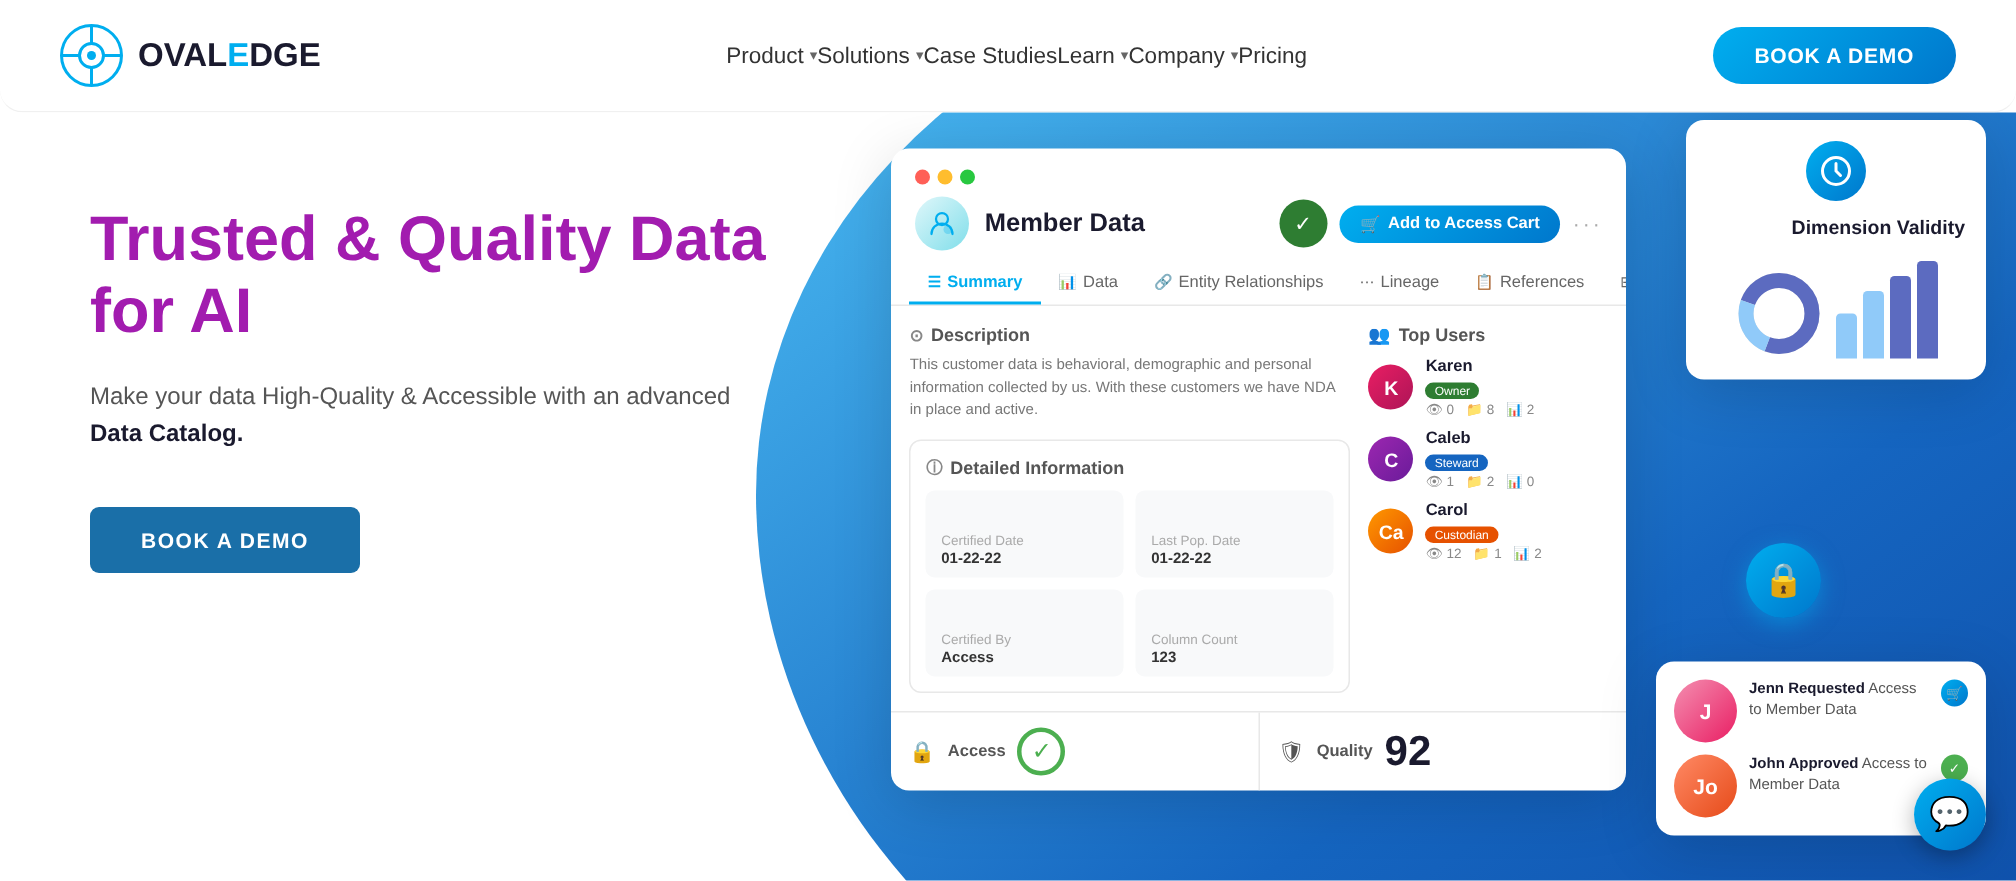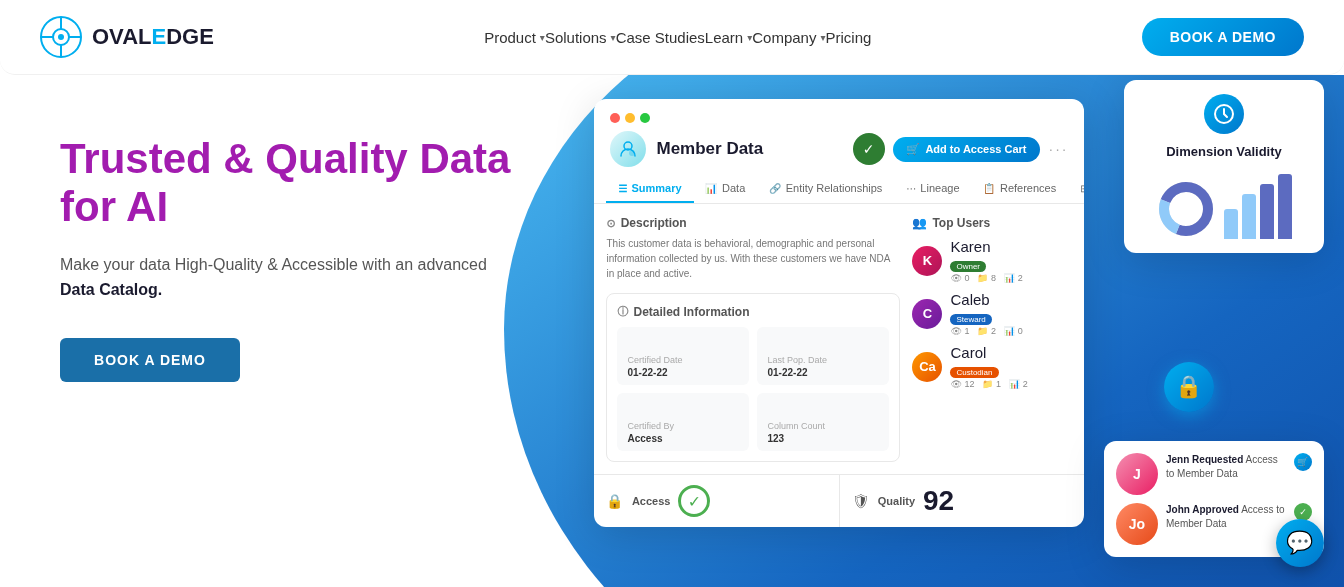--- a/index.html
+++ b/index.html
@@ -145,21 +145,21 @@
       display: flex; align-items: center; gap: 5px; }
     .user-item {
       display: flex; align-items: center; gap: 8px; margin-bottom: 8px;
     }
     .user-avatar {
       width: 30px; height: 30px; border-radius: 50%; object-fit: cover;
       background: #ccc; display: flex; align-items: center; justify-content: center;
       font-size: 13px; font-weight: 700; color: #fff; flex-shrink: 0;
     }
     .user-info { flex: 1; }
-    .user-name { font-size: 15px; font-weight: 400; color: #1a1a2e; }
+    .user-name { font-size: 11px; font-weight: 700; color: #1a1a2e; }
     .user-role {
       display: inline-block; font-size: 8px; color: #fff;
       border-radius: 10px; padding: 1px 6px; margin-top: 2px;
     }
     .role-owner { background: #2e7d32; }
     .role-steward { background: #1565c0; }
     .role-custodian { background: #e65100; }
     .user-stats { display: flex; gap: 8px; font-size: 9px; color: #888; }
     .user-stat { display: flex; align-items: center; gap: 2px; }
 
@@ -184,21 +184,21 @@
       border-radius: 12px; box-shadow: 0 8px 40px rgba(0,0,0,0.15);
       padding: 14px; z-index: 6;
     }
     .validity-header { display: flex; align-items: center; justify-content: center; margin-bottom: 10px; }
     .validity-icon-circle {
       width: 40px; height: 40px; border-radius: 50%;
       background: linear-gradient(135deg, #00aeef, #0077cc);
       display: flex; align-items: center; justify-content: center;
       color: #fff; font-size: 18px;
     }
-    .validity-title { font-size: 13px; font-weight: 700; color: #1a1a2e; text-align: center; margin-bottom: 10px; }
+    .validity-title { font-size: 13px; font-weight: 700; color: #1a1a2e; text-align: right; margin-bottom: 10px; }
     .validity-chart { display: flex; align-items: flex-end; justify-content: center; gap: 8px; height: 70px; }
     .bar-chart { display: flex; align-items: flex-end; gap: 4px; height: 60px; }
     .bar {
       border-radius: 3px 3px 0 0;
     }
 
     
     .notif-card {
       position: absolute; right: 20px; bottom: 30px;
       width: 220px; background: #fff;

